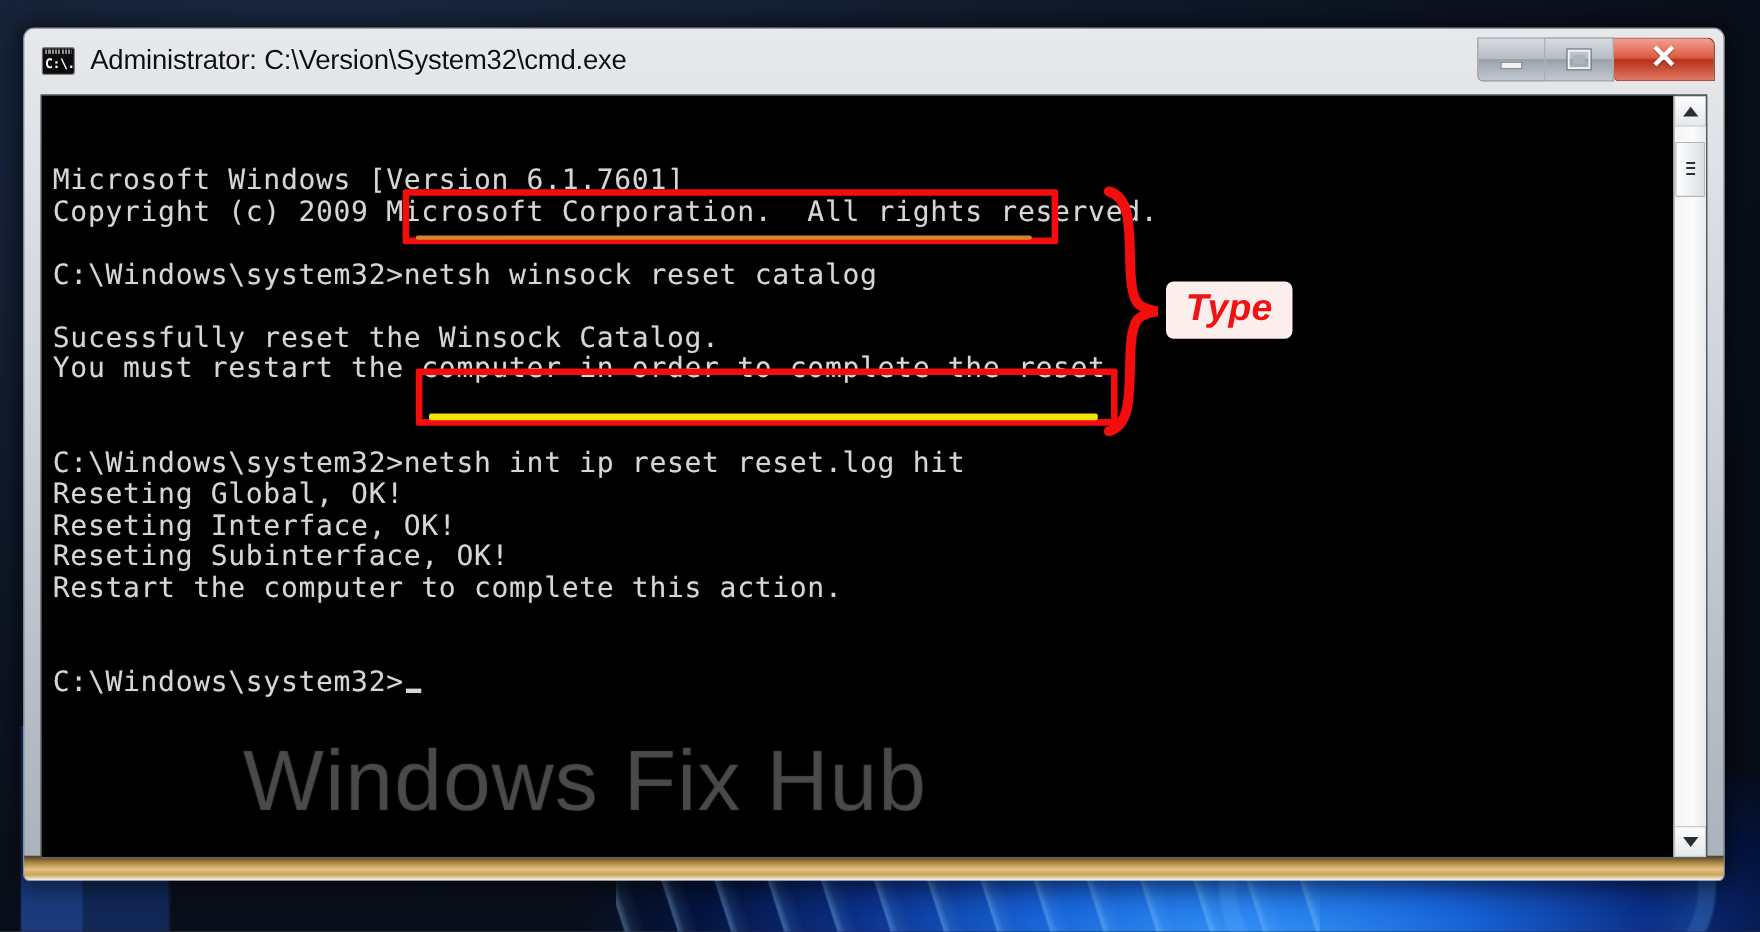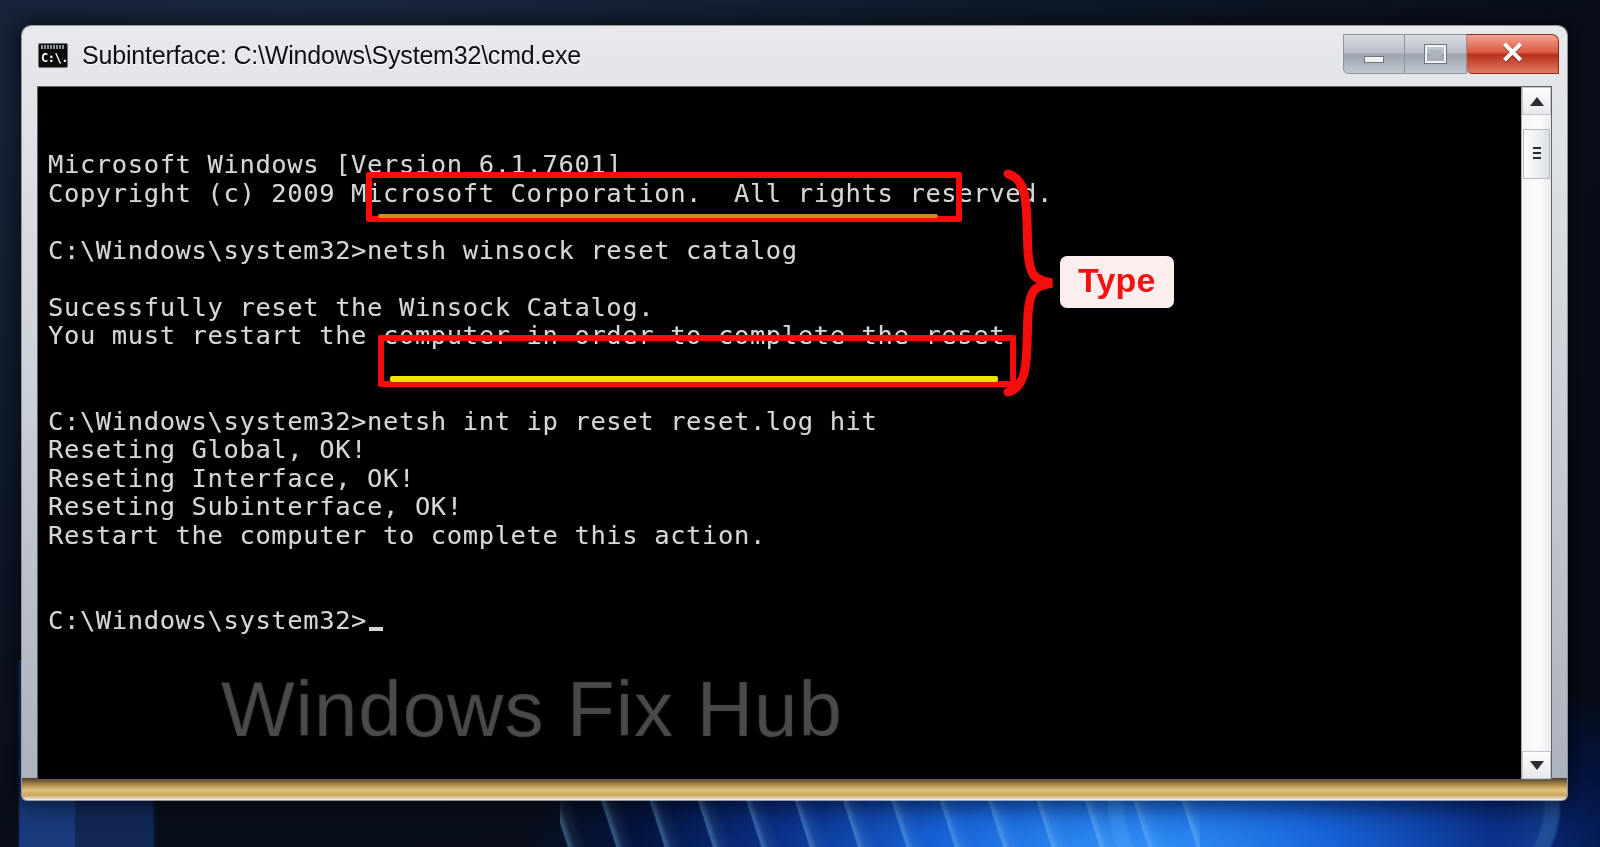--- a/index.html
+++ b/index.html
@@ -346,39 +346,40 @@
     padding: 5px 18px 8px 18px;
     background: #fdeeee;
     border-radius: 7px;
     color: #f01313;
     font-size: 34px;
     font-weight: 700;
     letter-spacing: 0.2px;
     line-height: 1.15;
     box-shadow: 0 1px 3px rgba(0,0,0,0.35);
     font-family: "Liberation Sans", sans-serif;
+    font-style: italic;
   }
 </style>
 </head>
 <body>
 
 <div id="desktop">
 
   <div id="wallpaper-dark"></div>
   <div id="wallpaper-bloom"></div>
   <div id="wallpaper-left-strips"></div>
 
   <div id="cmd-window">
 
     <div id="title-bar">
       <div id="cmd-icon">
         <div class="bar"></div>
         <span class="glyph">C:\.</span>
       </div>
-      <span id="title-text">Subinterface: C:\Windows\System32\cmd.exe</span>
+      <span id="title-text">Administrator: C:\Version\System32\cmd.exe</span>
 
       <div id="window-buttons">
         <div class="winbtn" id="btn-min">
           <span class="glyph-min"></span>
         </div>
         <div class="winbtn" id="btn-max">
           <span class="glyph-max"></span>
         </div>
         <div class="winbtn" id="btn-close">
           <span class="glyph-close">✕</span>

